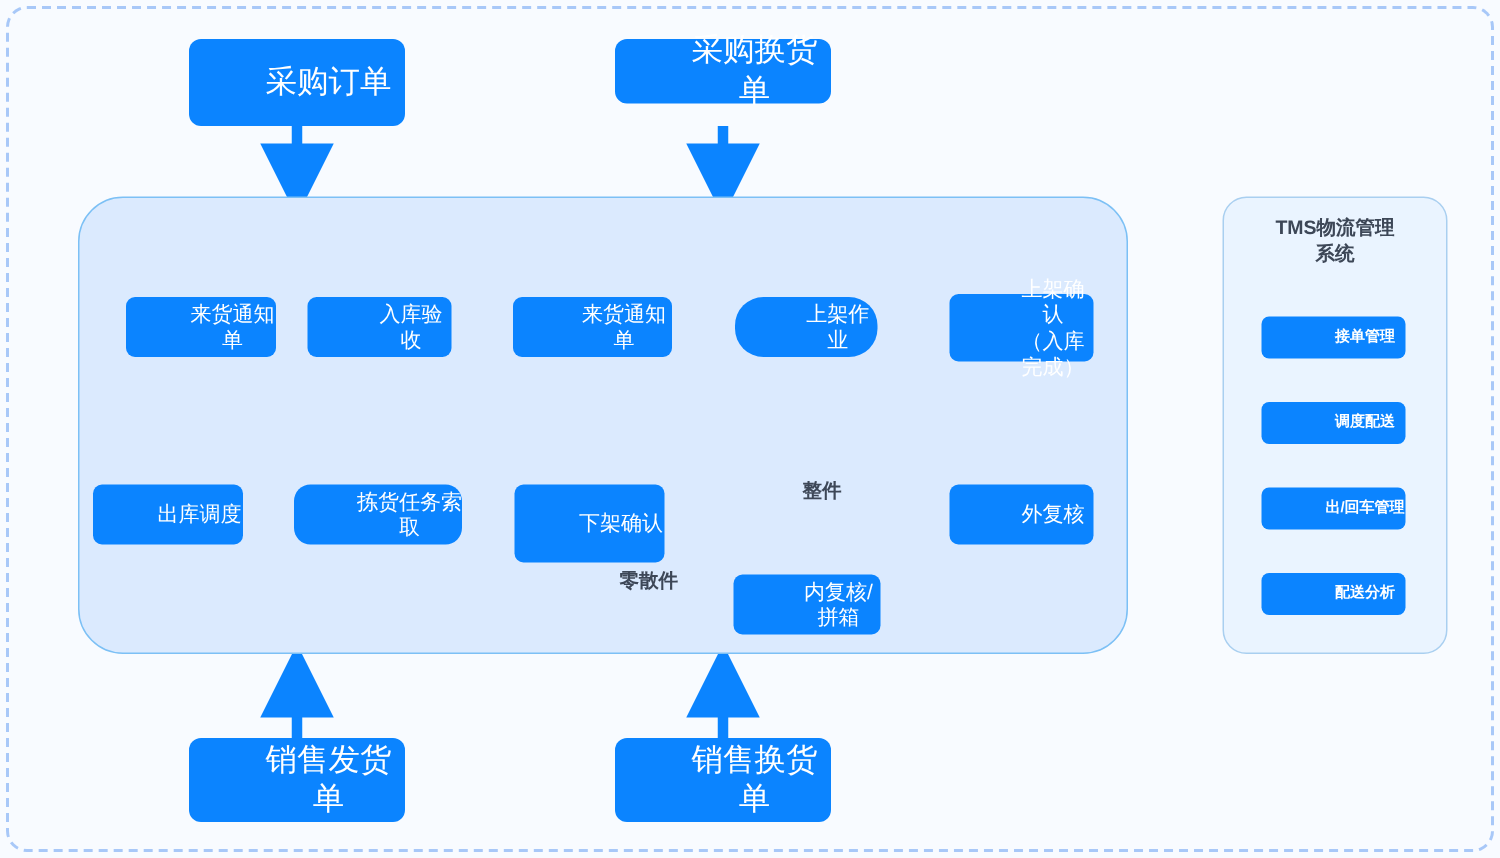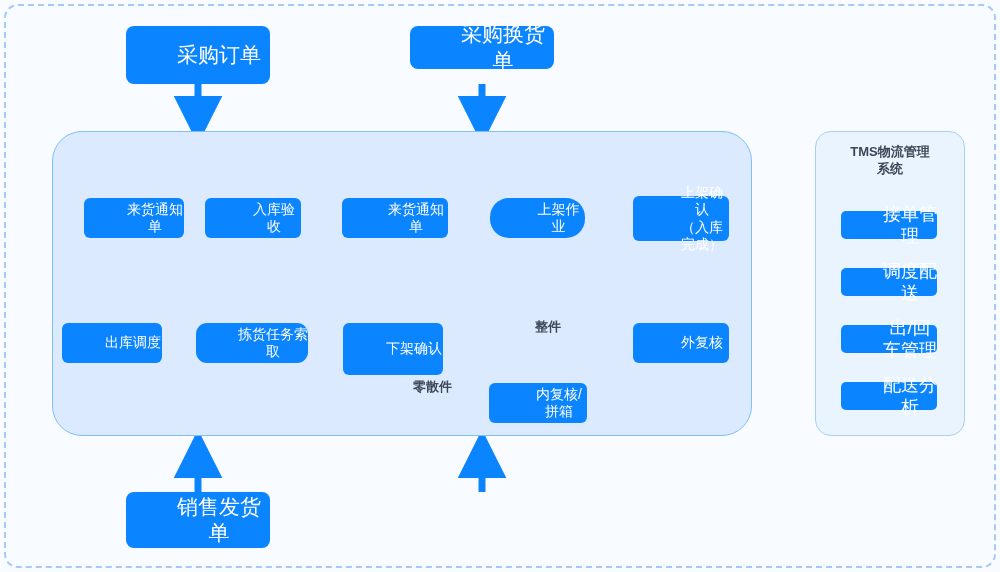--- a/index.html
+++ b/index.html
@@ -43,22 +43,23 @@
     padding-left: 42px;
   }
   .node.big {
     font-size: 21px;
     border-radius: 8px;
   }
   .node.mid {
     font-size: 14px;
   }
   .node.tms {
-    font-size: 18px;
+    font-size: 10px;
     border-radius: 5px;
+    font-weight: bold;
   }
   
   .panel {
     position: absolute;
     background: #dbeafe;
     border: 1px solid #7cc0f5;
     box-sizing: border-box;
   }
   #wms-panel {
     left: 52px;
@@ -217,14 +218,15 @@
 
   <div class="edge-label" style="left:521px; top:318px;margin-left:14px;">整件</div>
   <div class="edge-label" style="left:413px; top:378px;">零散件</div>
 
   <div class="node tms" style="left:841px; top:211px; width:96px; height:28px;">接单管理</div>
   <div class="node tms" style="left:841px; top:268px; width:96px; height:28px;">调度配送</div>
   <div class="node tms" style="left:841px; top:325px; width:96px; height:28px;">出/回车管理</div>
   <div class="node tms" style="left:841px; top:382px; width:96px; height:28px;">配送分析</div>
 
   <div class="node big" style="left:126px; top:492px; width:144px; height:56px;">销售发货单</div>
+  <div class="node big" style="left:410px; top:492px; width:144px; height:56px;">销售换货单</div>
 
 </div>
 
 </body></html>

